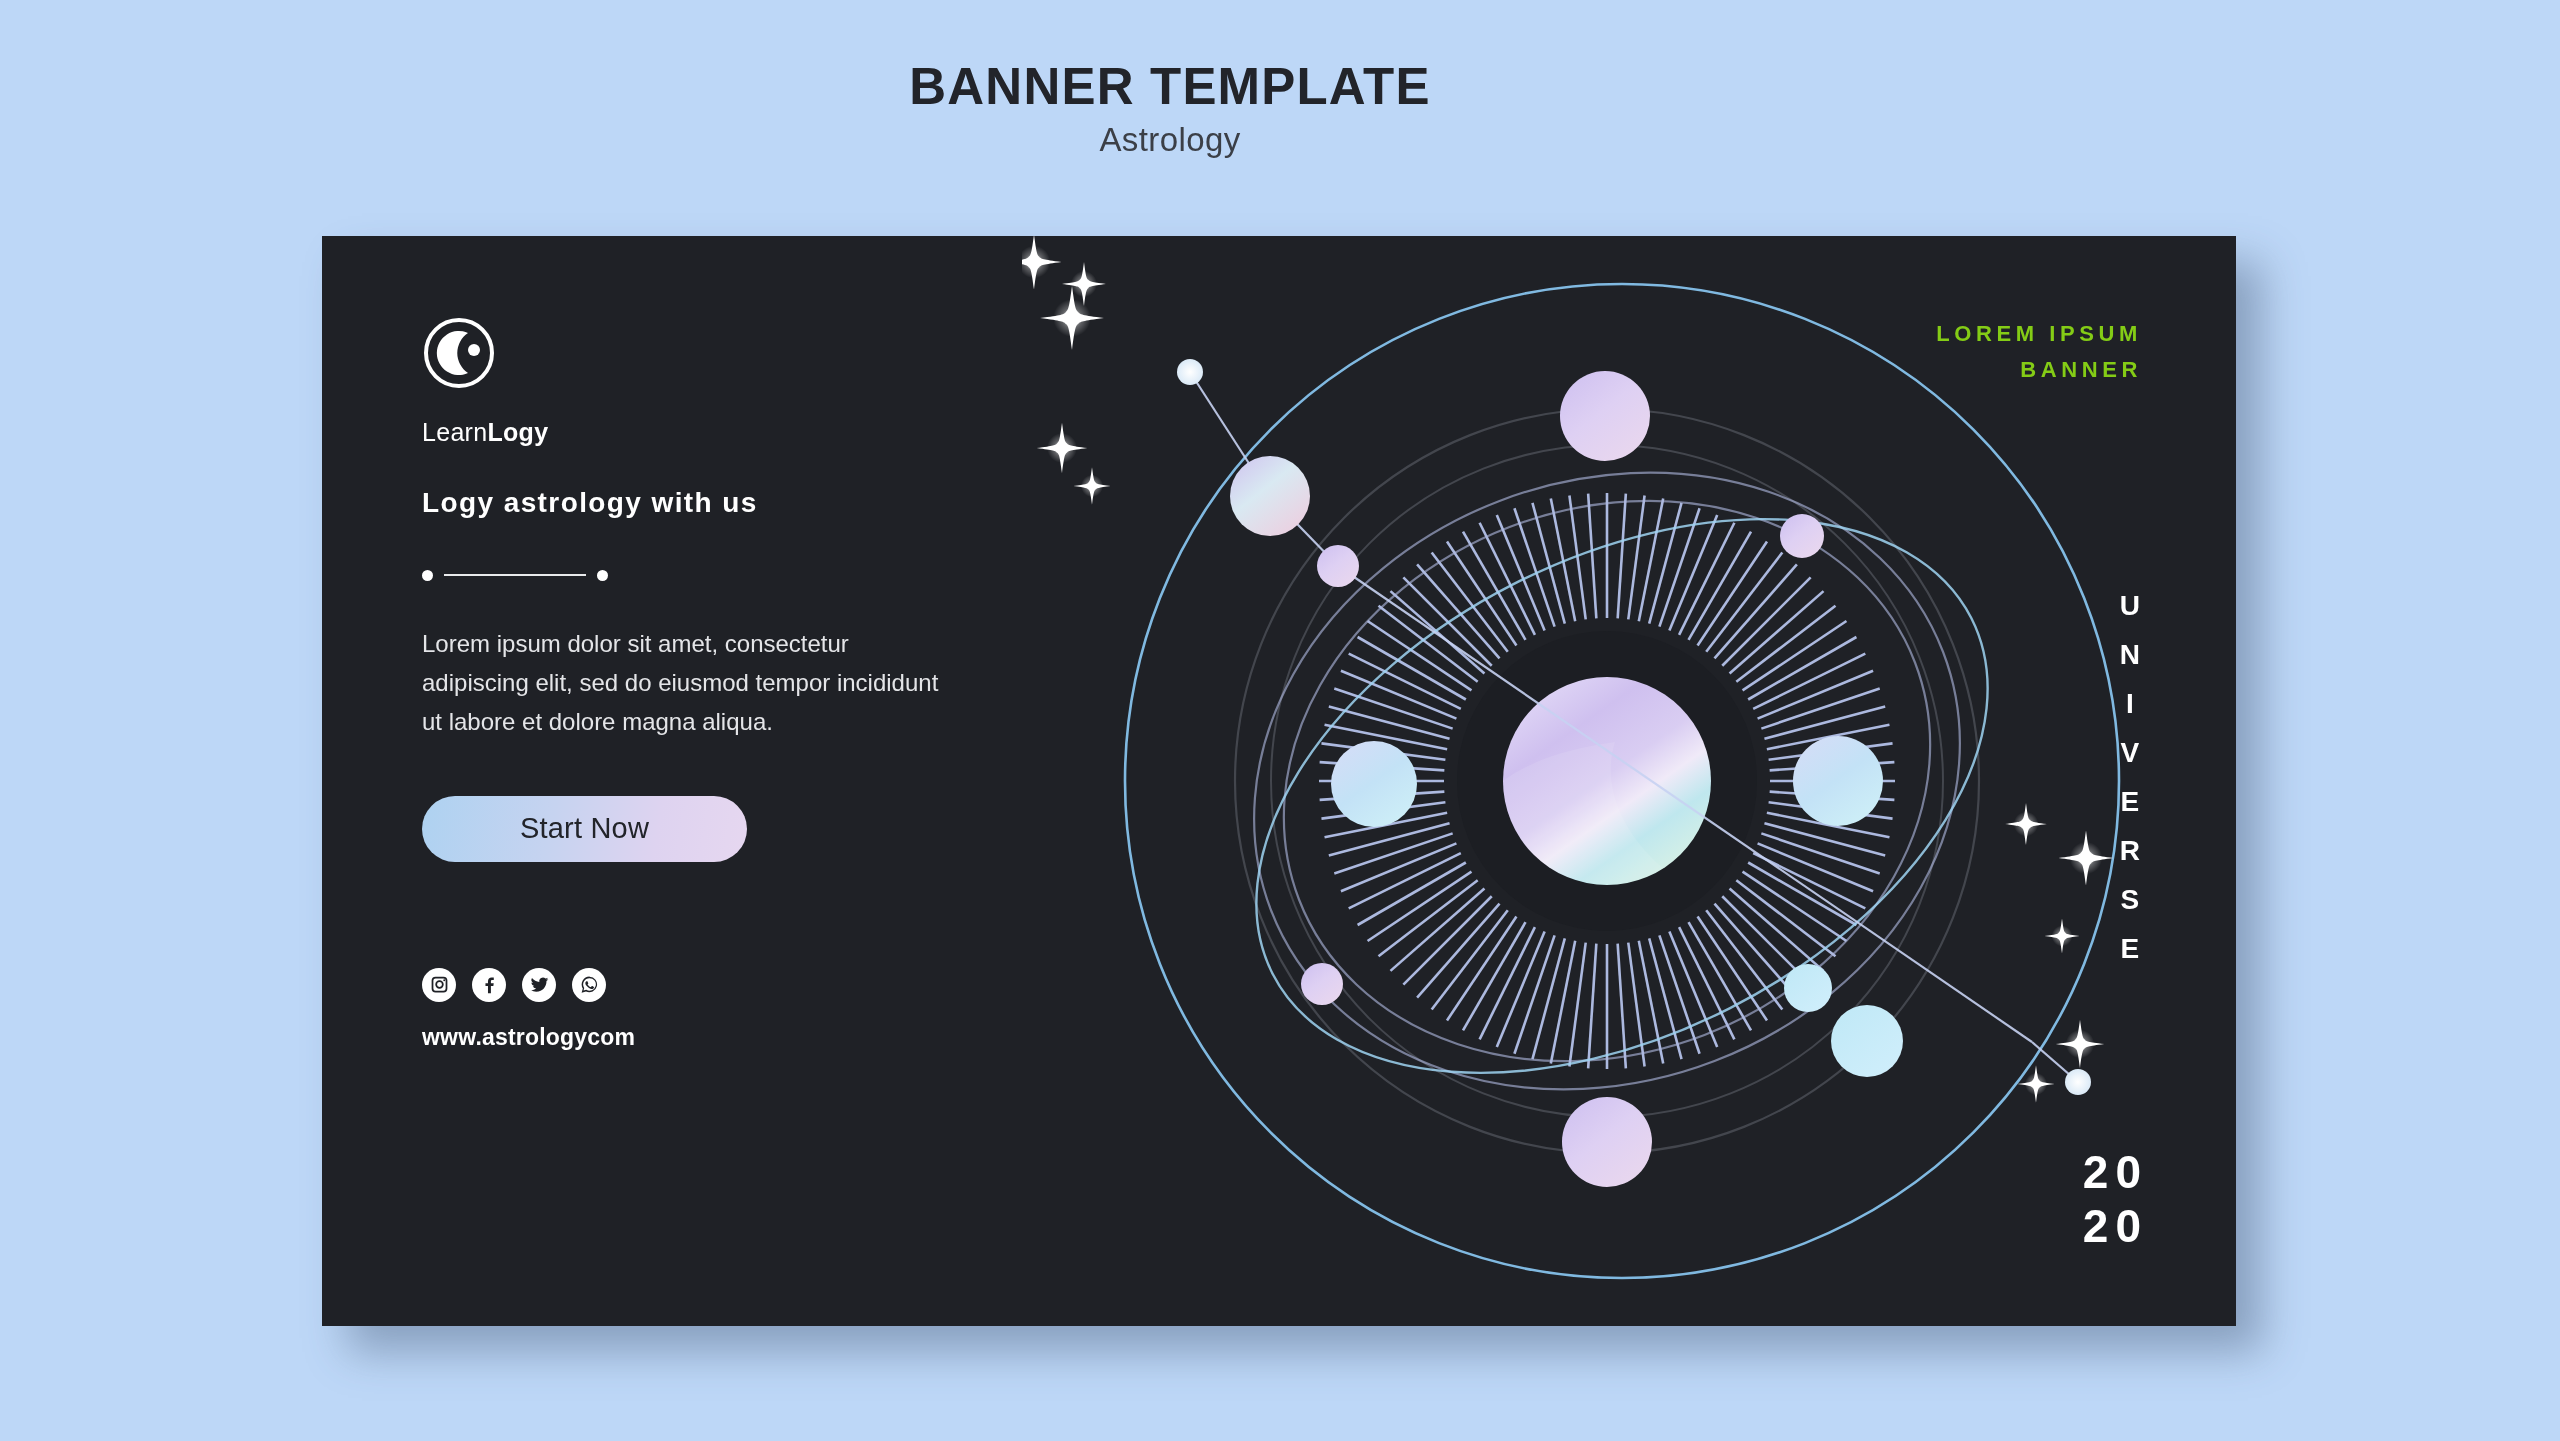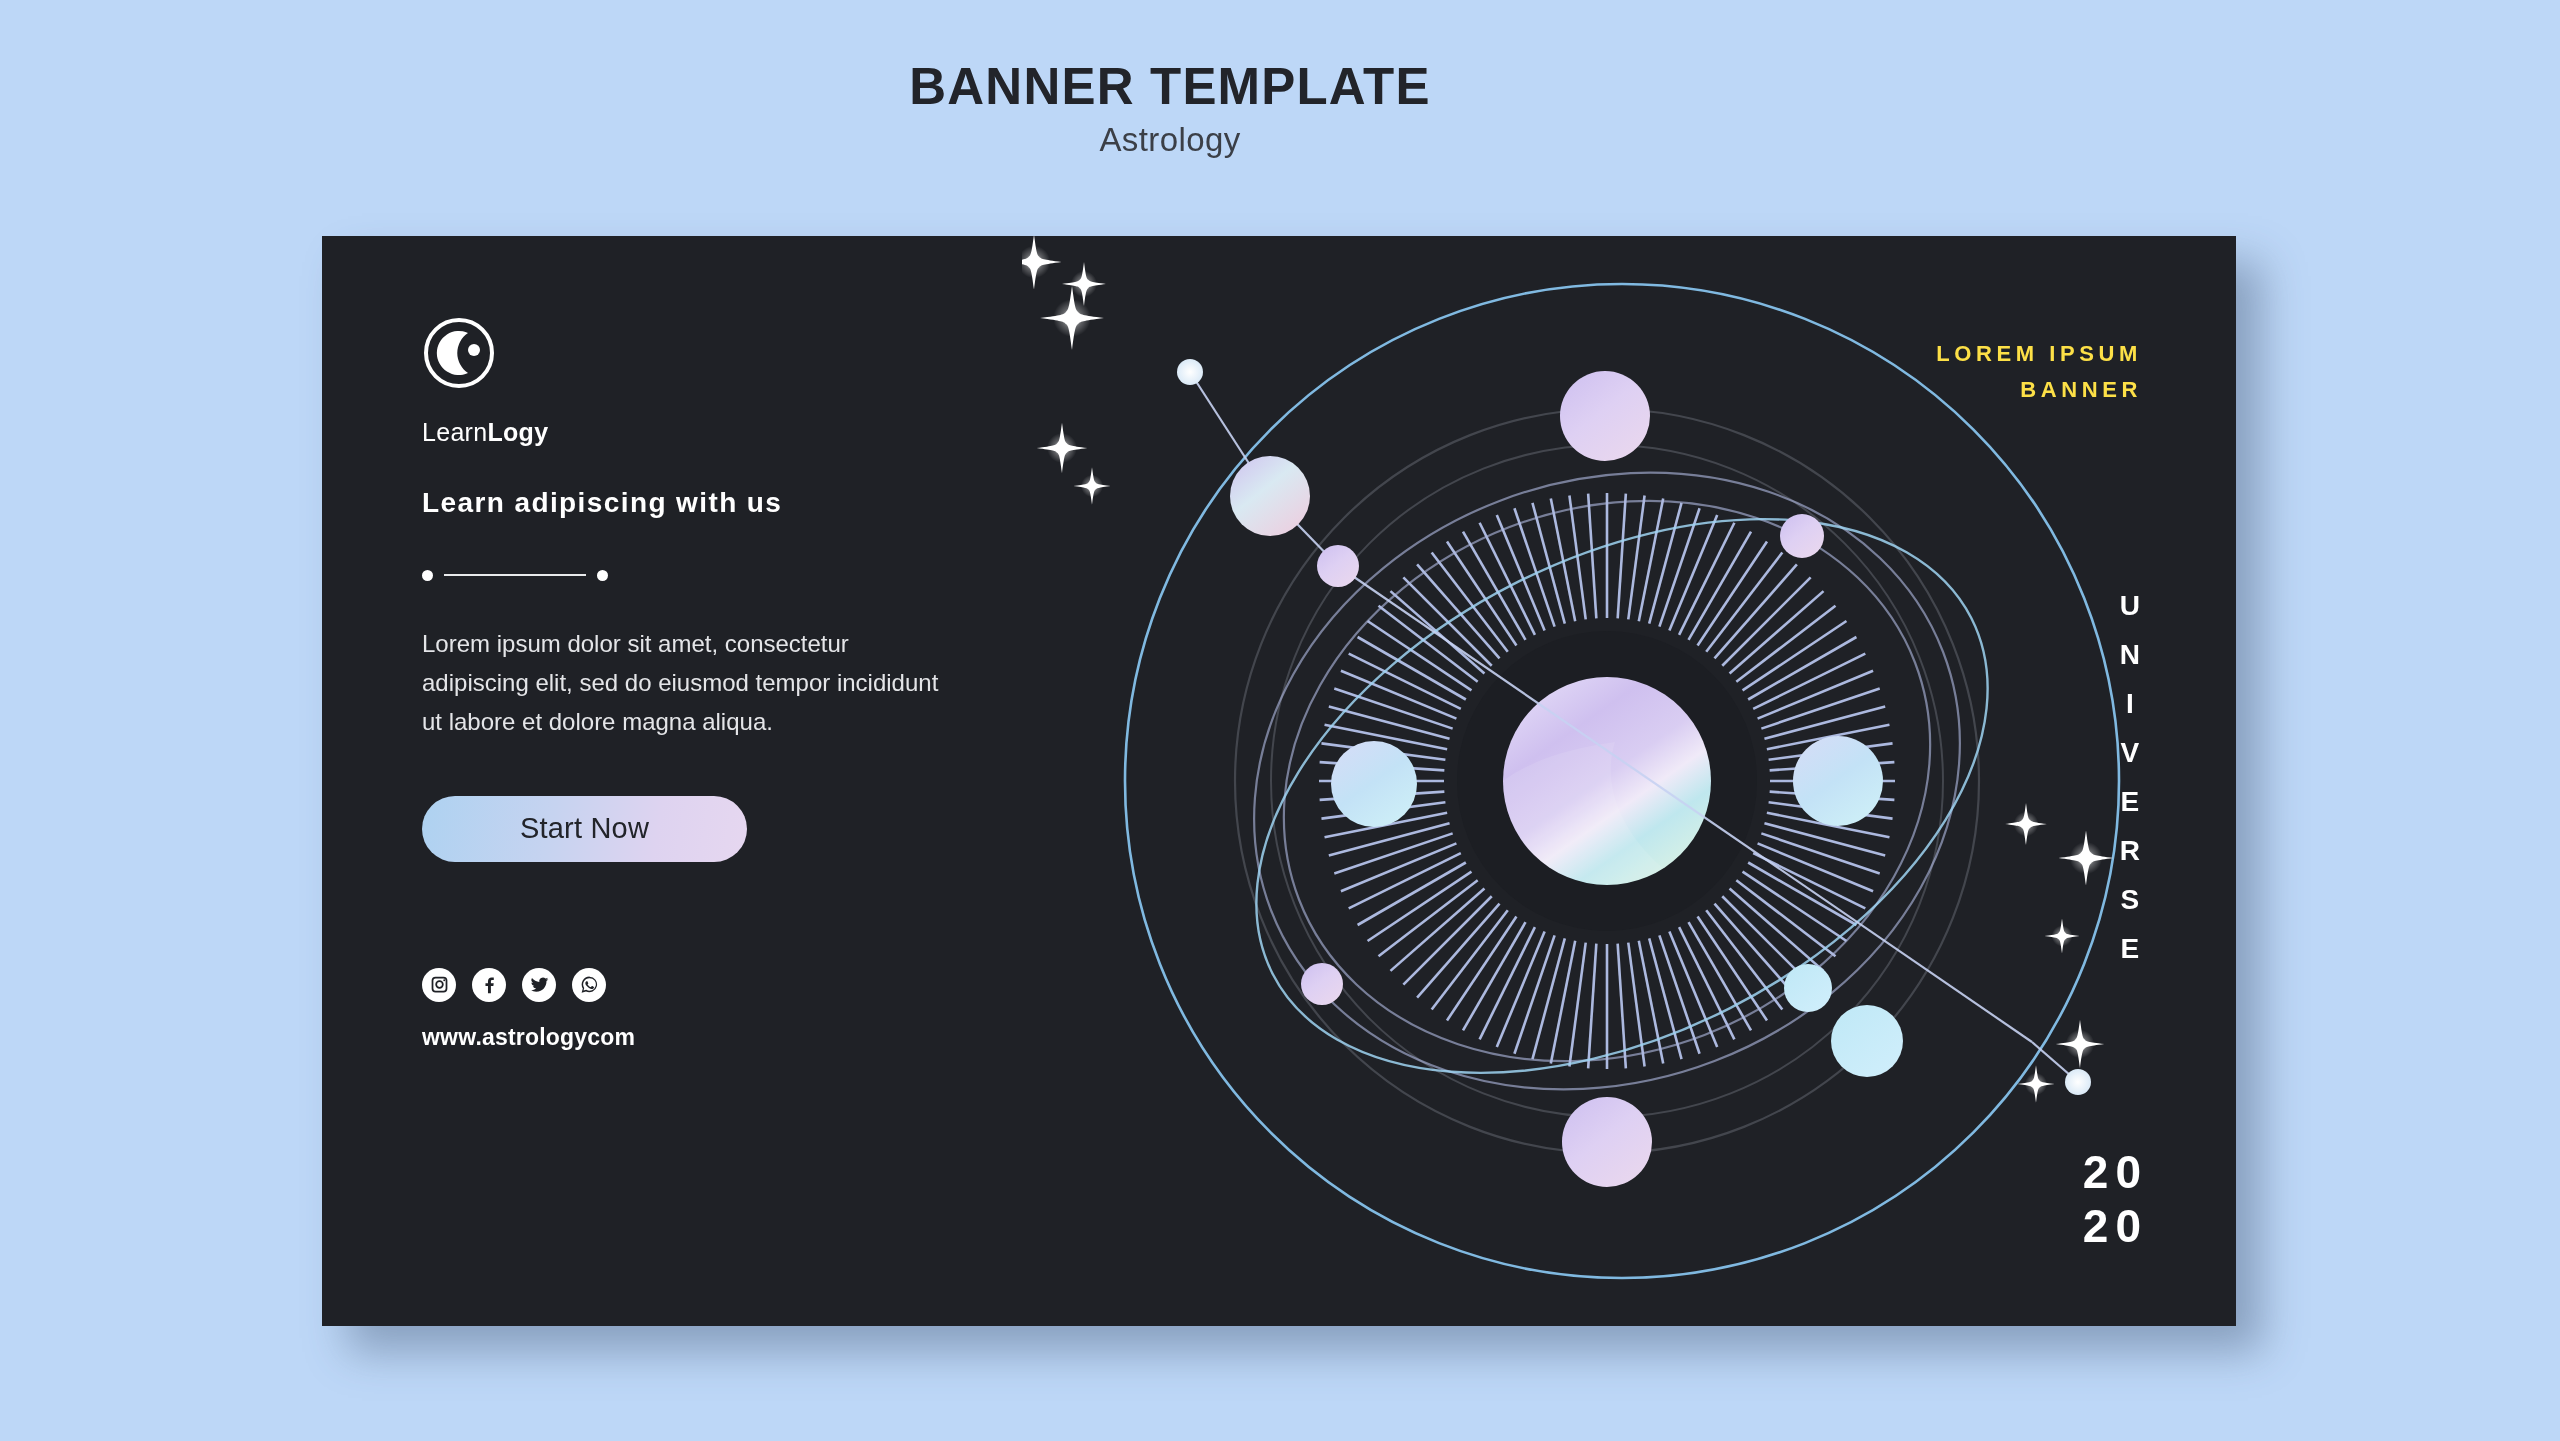--- a/index.html
+++ b/index.html
@@ -93,22 +93,22 @@
   }
   .soc svg{ width:21px; height:21px; fill:#1f2126; }
 
   .weburl{
     margin-top:22px; font-size:23px; font-weight:bold; color:#ffffff;
     letter-spacing:.2px;
   }
 
   
   #lorem-top{
-    position:absolute; right:94px; top:100px; text-align:right;
-    font-size:22px; font-weight:bold; color:#fde047;
+    position:absolute; right:94px; top:80px; text-align:right;
+    font-size:22px; font-weight:bold; color:#84cc16;
     letter-spacing:4.6px; line-height:1.62;
   }
   #universe{
     position:absolute; right:96px; top:345px;
     font-size:28px; font-weight:bold; color:#ffffff;
     line-height:1.75; text-align:center; letter-spacing:0;
   }
   #year{
     position:absolute; right:88px; bottom:72px;
     font-size:46px; font-weight:bold; color:#ffffff;
@@ -371,21 +371,21 @@
           <circle cx="37" cy="37" r="33" fill="none" stroke="#ffffff" stroke-width="4"></circle>
           <path d="M46 17a22 22 0 1 0 0 40 24 24 0 0 1 0-40z" fill="#ffffff"></path>
           <circle cx="52" cy="34" r="6" fill="#ffffff"></circle>
         </svg>
         <div class="logo-text">
           <span class="w-light">Learn</span><span class="w-bold">Logy</span>
         </div>
       </div>
 
 
-      <div class="subhead">Learn adipiscing with us</div>
+      <div class="subhead">Logy astrology with us</div>
 
       <div class="divider">
         <span class="dot"></span>
         <span class="bar"></span>
         <span class="dot"></span>
       </div>
 
       <div class="body-copy">Lorem ipsum dolor sit amet, consectetur adipiscing elit, sed do eiusmod tempor  incididunt ut labore et dolore magna aliqua.</div>
 
       <button class="cta">Start Now</button>

